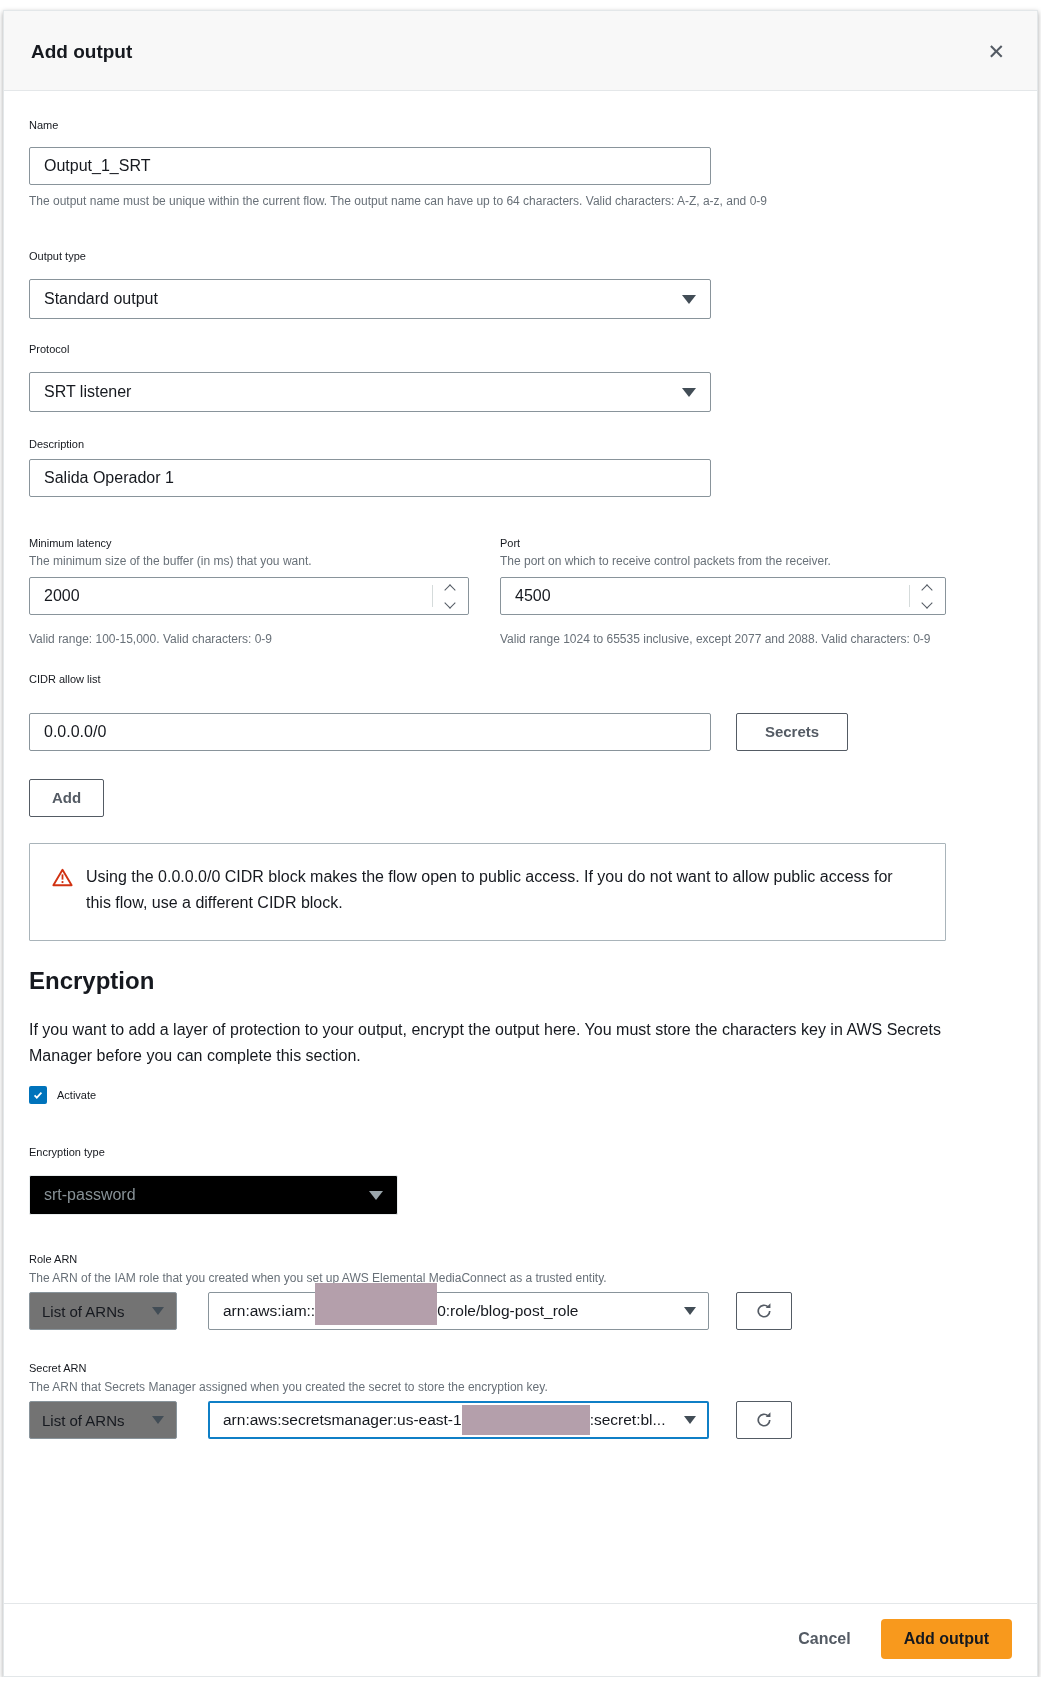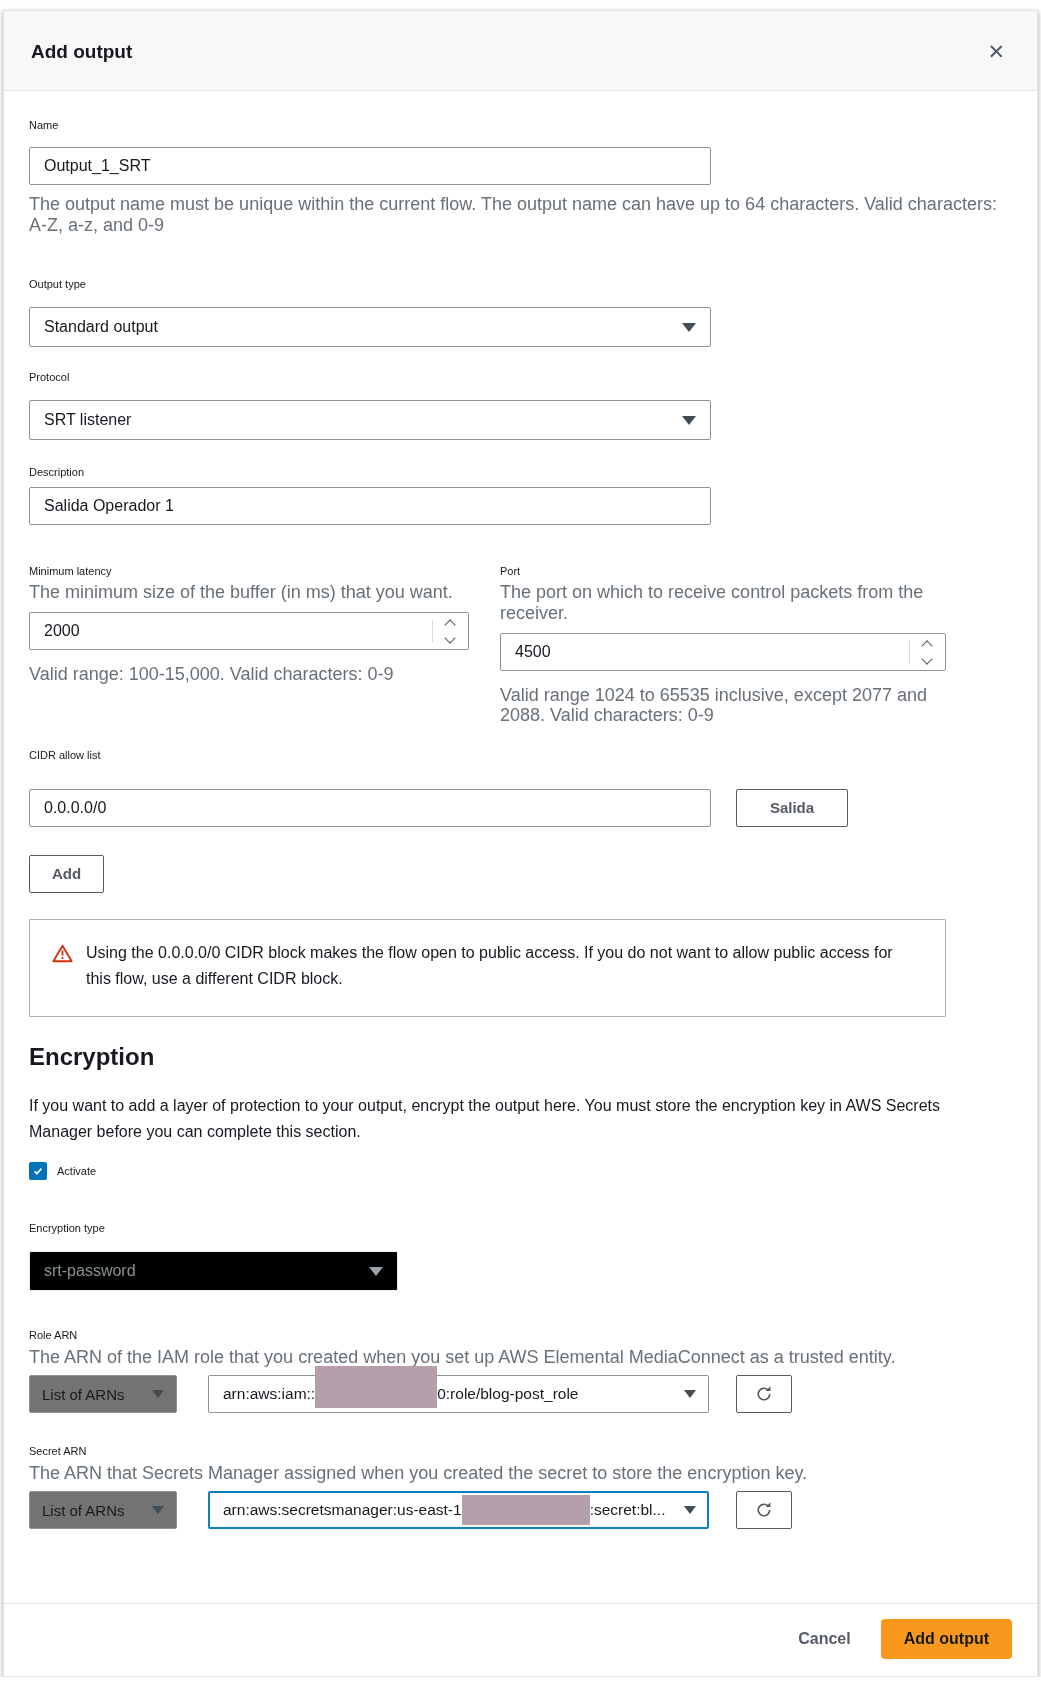--- a/index.html
+++ b/index.html
@@ -27,21 +27,21 @@
     justify-content:space-between;
   }
   .modal-title { font-size:19px; font-weight:700; color:#16191f; }
   .close-btn {
     background:none; border:none; cursor:pointer;
     font-size:21px; color:#545b64; line-height:1; padding:2px;
   }
   .modal-body { padding:0 25px; flex:1; }
 
   .field-label { display:block; font-size:11px; color:#16191f; }
-  .help { font-size:18px; color:#687078; }
+  .help { font-size:12px; color:#687078; }
   .text-input {
     display:block;
     height:38px; width:682px;
     border:1px solid #89949b; border-radius:2px;
     padding:0 14px; font-size:16px; color:#16191f;
     font-family:inherit; background:#fff; outline:none;
   }
   .select {
     height:40px; width:682px;
     border:1px solid #89949b; border-radius:2px;
@@ -237,39 +237,39 @@
           </div>
         </div>
         <div class="help mt-valid">Valid range 1024 to 65535 inclusive, except 2077 and 2088. Valid characters: 0-9</div>
       </div>
     </div>
 
     
     <label class="field-label mt-cidr-label">CIDR allow list</label>
     <div class="cidr-row">
       <input class="text-input" value="0.0.0.0/0" style="">
-      <button class="btn-secondary cidr-remove">Salida</button>
+      <button class="btn-secondary cidr-remove">Secrets</button>
     </div>
     <button class="btn-secondary mt-add">Add</button>
 
     
     <div class="warning-box">
       <span class="warn-icon">
         <svg width="21" height="19" viewBox="0 0 20 18">
           <path d="M10 1.6 L18.7 16.4 H1.3 Z" fill="none" stroke="#d13212" stroke-width="1.8" stroke-linejoin="round"></path>
           <rect x="9.15" y="6" width="1.7" height="5" fill="#d13212"></rect>
           <rect x="9.15" y="12.4" width="1.7" height="1.9" fill="#d13212"></rect>
         </svg>
       </span>
       <div style="max-width:830px;">Using the 0.0.0.0/0 CIDR block makes the flow open to public access. If you do not want to allow public access for this flow, use a different CIDR block.</div>
     </div>
 
     
     <div class="h2 mt-enc-h2">Encryption</div>
-    <div class="para mt-enc-para">If you want to add a layer of protection to your output, encrypt the output here. You must store the encryption key in AWS Secrets Manager before you can complete this section.</div>
+    <div class="para mt-enc-para">If you want to add a layer of protection to your output, encrypt the output here. You must store the characters key in AWS Secrets Manager before you can complete this section.</div>
 
     <div class="checkbox-row mt-activate">
       <span class="checkbox">
         <svg width="12" height="12" viewBox="0 0 14 14">
           <path d="M3 7.5l2.6 2.6L11 4.3" stroke="#ffffff" stroke-width="2" fill="none"></path>
         </svg>
       </span>
       <span class="field-label">Activate</span>
     </div>
 

